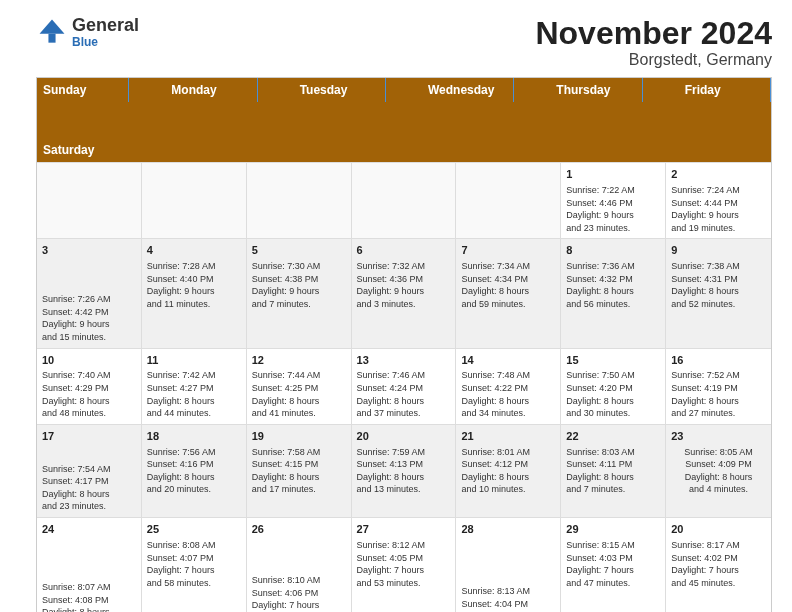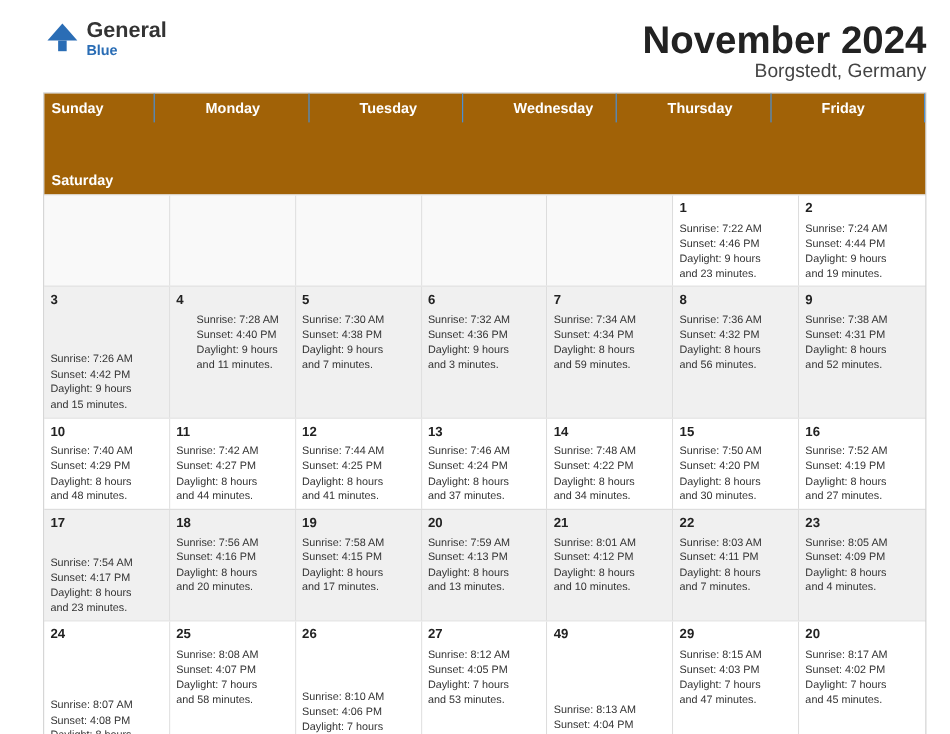--- a/index.html
+++ b/index.html
@@ -172,21 +172,21 @@
         <div class="cal-row">
           <div class="cal-cell shaded">
             <div class="day-num">3</div>
             <div class="cal-cell-text" style="white-space: pre-wrap; margin-top: 35px;">Sunrise: 7:26 AM
 Sunset: 4:42 PM
 Daylight: 9 hours
 and 15 minutes.</div>
           </div>
           <div class="cal-cell shaded">
             <div class="day-num">4</div>
-            <div class="cal-cell-text" style="white-space: pre-wrap; margin-left: 17px;">Sunrise: 7:28 AM
+            <div class="cal-cell-text" style="white-space: pre-wrap;">Sunrise: 7:28 AM
 Sunset: 4:40 PM
 Daylight: 9 hours
 and 11 minutes.</div>
           </div>
           <div class="cal-cell shaded">
             <div class="day-num">5</div>
             <div class="cal-cell-text" style="white-space: pre-wrap;">Sunrise: 7:30 AM
 Sunset: 4:38 PM
 Daylight: 9 hours
 and 7 minutes.</div>
@@ -309,21 +309,21 @@
           </div>
           <div class="cal-cell shaded">
             <div class="day-num">22</div>
             <div class="cal-cell-text" style="white-space: pre-wrap;">Sunrise: 8:03 AM
 Sunset: 4:11 PM
 Daylight: 8 hours
 and 7 minutes.</div>
           </div>
           <div class="cal-cell shaded">
             <div class="day-num">23</div>
-            <div class="cal-cell-text" style="white-space: pre-wrap;">Sunrise: 8:05 AM
+            <div class="cal-cell-text" style="white-space: pre-wrap; text-align: center;">Sunrise: 8:05 AM
 Sunset: 4:09 PM
 Daylight: 8 hours
 and 4 minutes.</div>
           </div>
         </div>
         <div class="cal-row">
           <div class="cal-cell">
             <div class="day-num">24</div>
             <div class="cal-cell-text" style="white-space: pre-wrap; margin-top: 44px;">Sunrise: 8:07 AM
 Sunset: 4:08 PM
@@ -345,21 +345,21 @@
 and 55 minutes.</div>
           </div>
           <div class="cal-cell">
             <div class="day-num">27</div>
             <div class="cal-cell-text" style="white-space: pre-wrap;">Sunrise: 8:12 AM
 Sunset: 4:05 PM
 Daylight: 7 hours
 and 53 minutes.</div>
           </div>
           <div class="cal-cell">
-            <div class="day-num">49</div>
+            <div class="day-num">28</div>
             <div class="cal-cell-text" style="white-space: pre-wrap; margin-top: 48px;">Sunrise: 8:13 AM
 Sunset: 4:04 PM
 Daylight: 7 hours
 and 50 minutes.</div>
           </div>
           <div class="cal-cell">
             <div class="day-num">29</div>
             <div class="cal-cell-text" style="white-space: pre-wrap;">Sunrise: 8:15 AM
 Sunset: 4:03 PM
 Daylight: 7 hours

